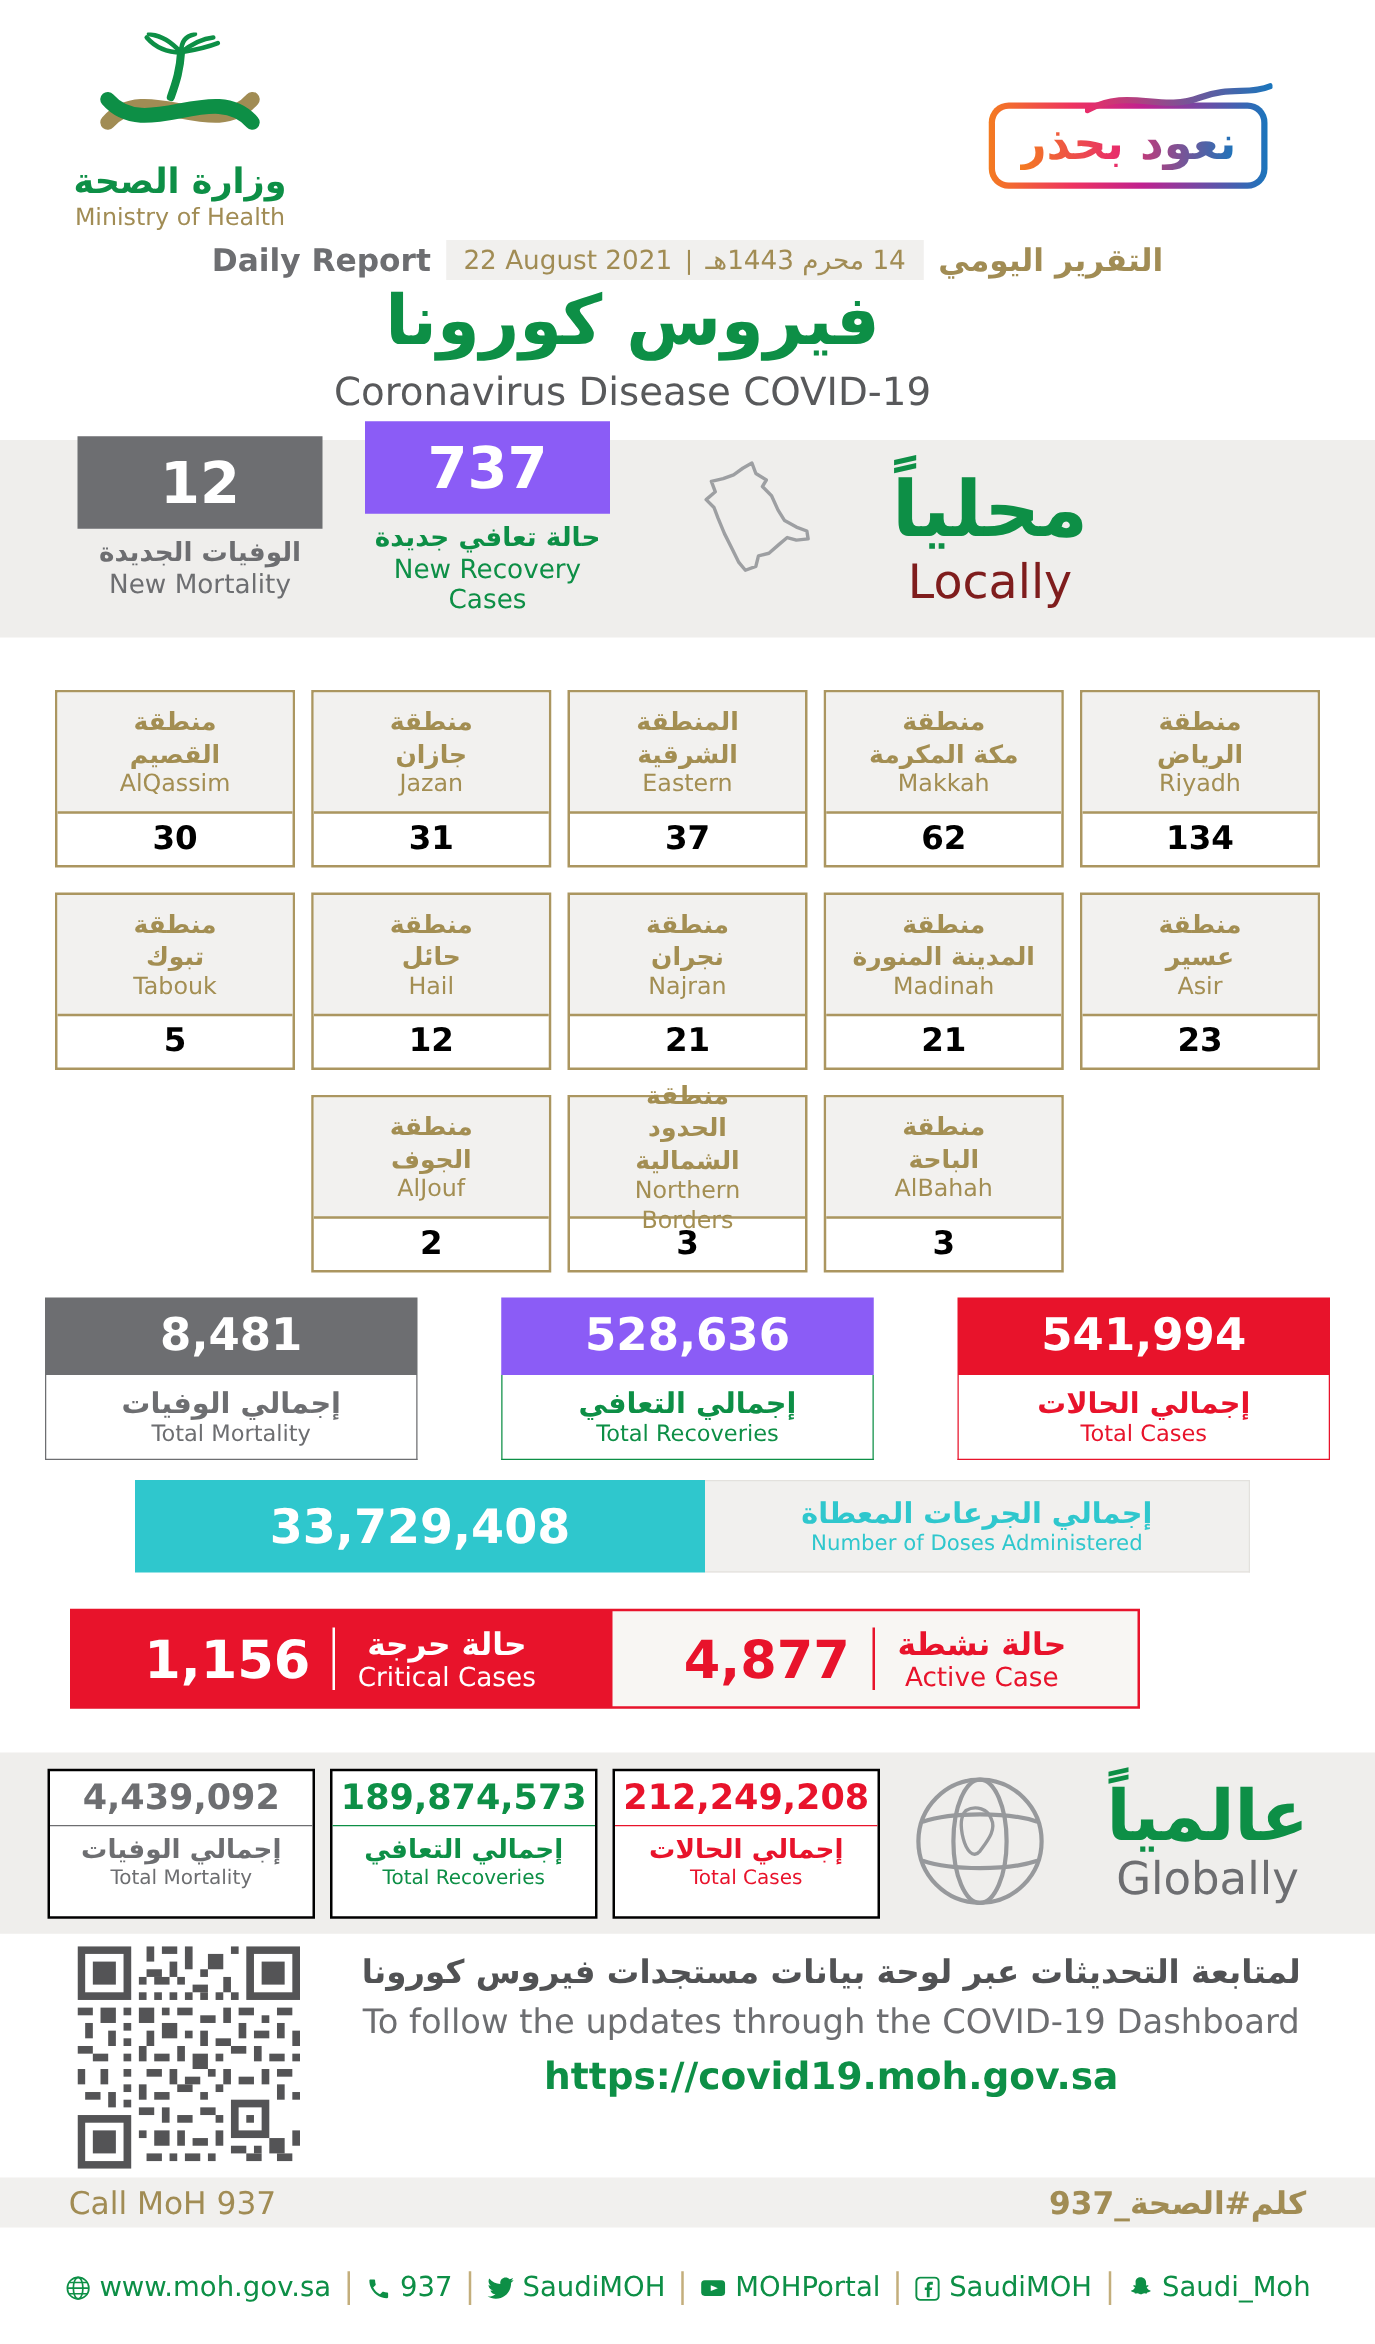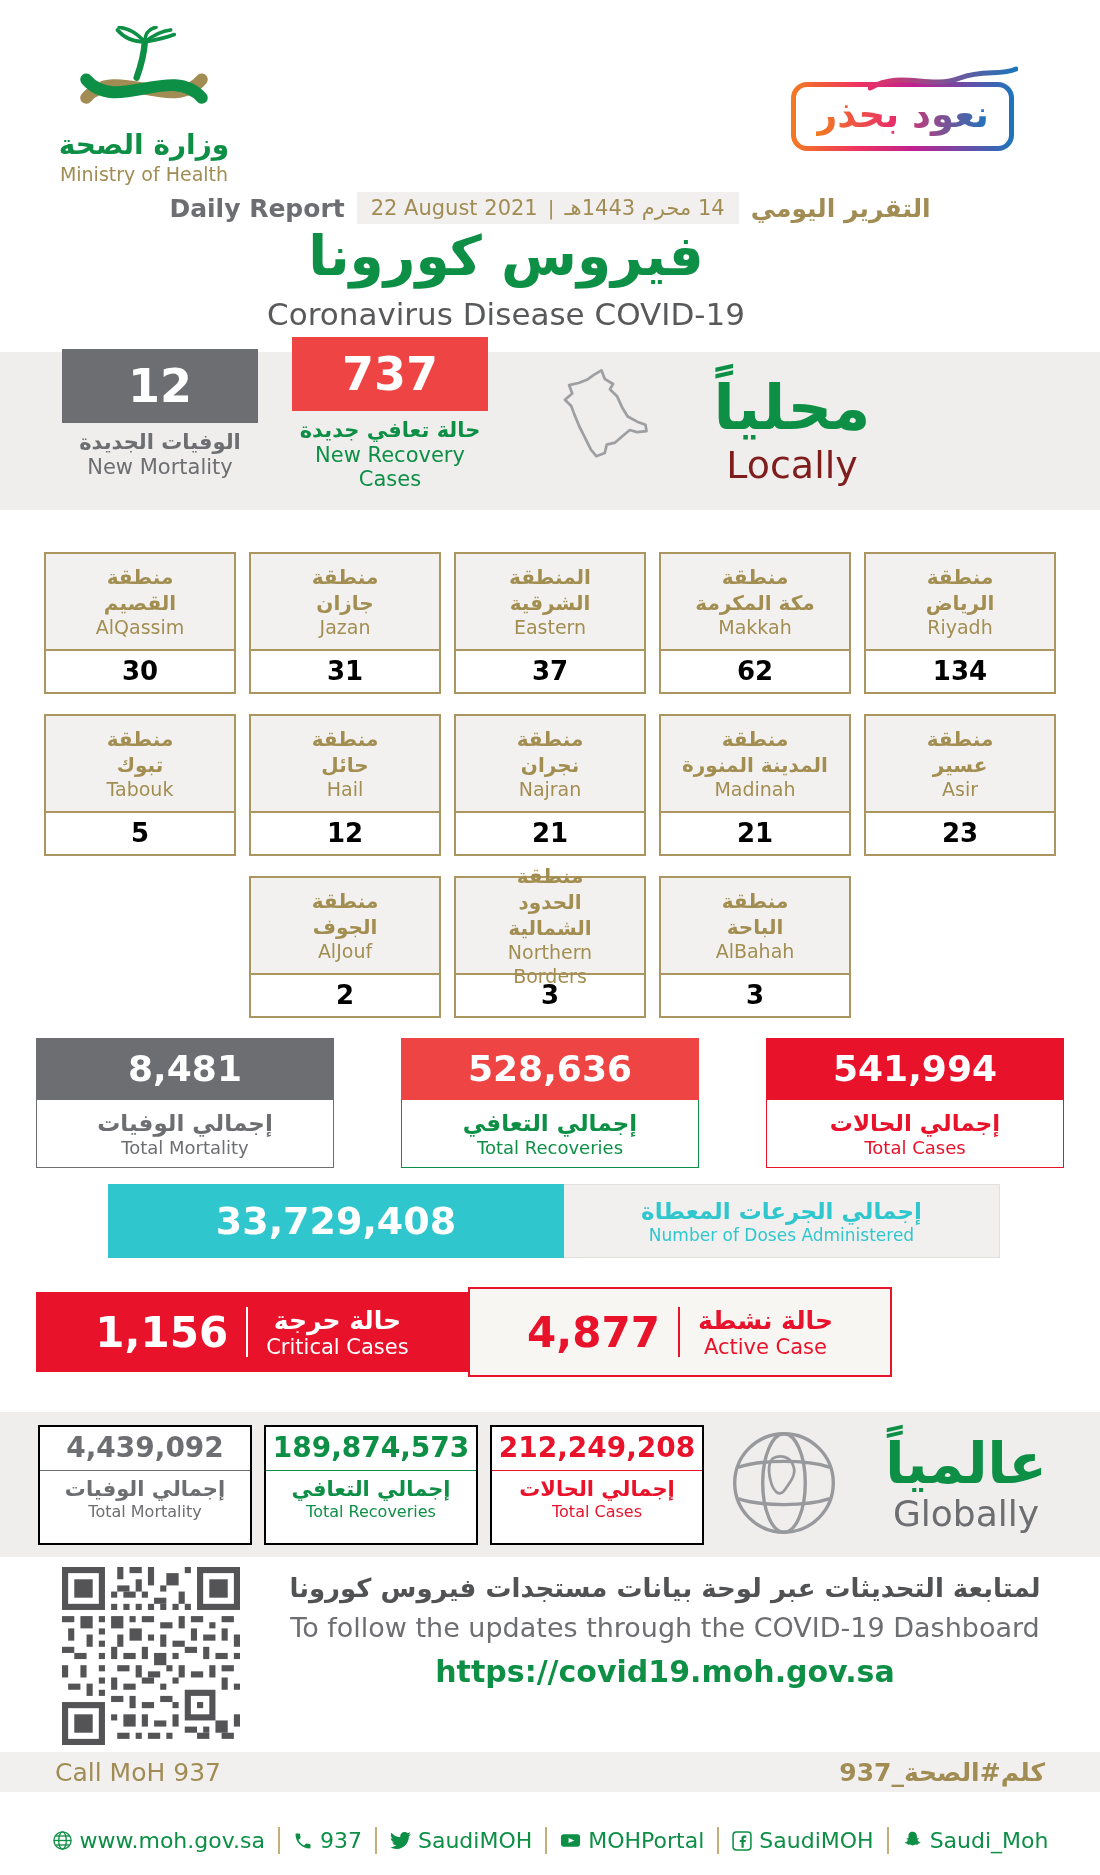--- a/index.html
+++ b/index.html
@@ -28,21 +28,21 @@
   .title-en { position:absolute; top:296px; left:0; width:92%; text-align:center; font-size:31px; color:#58595b; }
 
   
   .band { background:#efeeec; }
   .locally-band { height:158px; display:flex; align-items:center; padding-left:62px; }
   .stat { width:196px; text-align:center; margin-right:34px; }
   .stat-num { height:74px; line-height:74px; font-size:46px; font-weight:bold; color:#fff; margin-top:-34px; }
   .stat-ar { font-size:21px; font-weight:bold; margin-top:7px; }
   .stat-en { font-size:21px; margin-top:1px; }
   .c-gray  { background:#6d6e71; } .t-gray { color:#6d6e71; }
-  .c-green { background:#ef4444; } .t-green { color:#0d8f46; }
+  .c-green { background:#8b5cf6; } .t-green { color:#0d8f46; }
   .c-red   { background:#e8132b; } .t-red { color:#e8132b; }
   .map-wrap { margin-left:22px; }
   .loc-head { margin-left:12px; width:200px; text-align:center; }
   .loc-ar { font-size:62px; font-weight:bold; color:#0d8f46; line-height:1.05; }
   .loc-en { font-size:38px; color:#7f1d1d; margin-top:2px; }
 
   
   .regions-grid { width:1012px; margin:42px auto 0; display:grid; grid-template-columns:repeat(5,1fr); column-gap:13px; row-gap:20px; }
   .rcard { border:2px solid #ab9660; background:#fff; }
   .rcard-head { background:#f2f1ef; border-bottom:2px solid #ab9660; height:97px;
@@ -65,31 +65,31 @@
   
   .doses-bar { margin:16px 0 0 108px; width:892px; height:74px; display:flex; }
   .doses-num { width:456px; background:#2fc7cd; color:#fff; font-size:38px; font-weight:bold;
     display:flex; align-items:center; justify-content:center; }
   .doses-label { flex:1; background:#f1f0ee; border:1px solid #e3e1dd; border-left:none;
     display:flex; flex-direction:column; justify-content:center; text-align:center; color:#2fc7cd; }
   .doses-ar { font-size:23px; font-weight:bold; }
   .doses-en { font-size:17px; margin-top:1px; }
 
   
-  .critical-row { margin-top:29px; padding:0 36px; display:flex; align-items:center; }
+  .critical-row { margin-top:29px; padding:0 56px; display:flex; align-items:center; }
   .crit-box { width:432px; height:80px; background:#e8132b; display:flex; align-items:center; justify-content:center; }
   .crit-num { font-size:42px; font-weight:bold; color:#fff; }
   .crit-div { width:2px; height:50px; background:#fff; margin:0 18px; }
   .crit-labels { text-align:center; color:#fff; }
   .crit-ar { font-size:25px; font-weight:bold; }
   .crit-en { font-size:21px; }
   .ofwhich { flex:1; text-align:center; color:#e8132b; }
   .ofw-ar { font-size:24px; font-weight:bold; }
   .ofw-ch { font-size:32px; font-weight:bold; letter-spacing:-4px; margin-top:-4px; }
-  .active-box { width:424px; height:90px; background:#f8f6f3; border:2px solid #e8132b;
+  .active-box { width:424px; height:80px; background:#f8f6f3; border:2px solid #e8132b;
     display:flex; align-items:center; justify-content:center; color:#e8132b; }
   .act-num { font-size:42px; font-weight:bold; }
   .act-div { width:2px; height:50px; background:#e8132b; margin:0 18px; }
   .act-ar { font-size:25px; font-weight:bold; }
   .act-en { font-size:21px; }
 
   
   .global-band { margin-top:35px; height:145px; display:flex; align-items:center; padding-left:38px; gap:12px; }
   .gbox { width:214px; height:120px; background:#fff; border:2px solid; text-align:center; }
   .g-num { height:44px; line-height:42px; font-size:28px; font-weight:bold; border-bottom:1px solid; }

